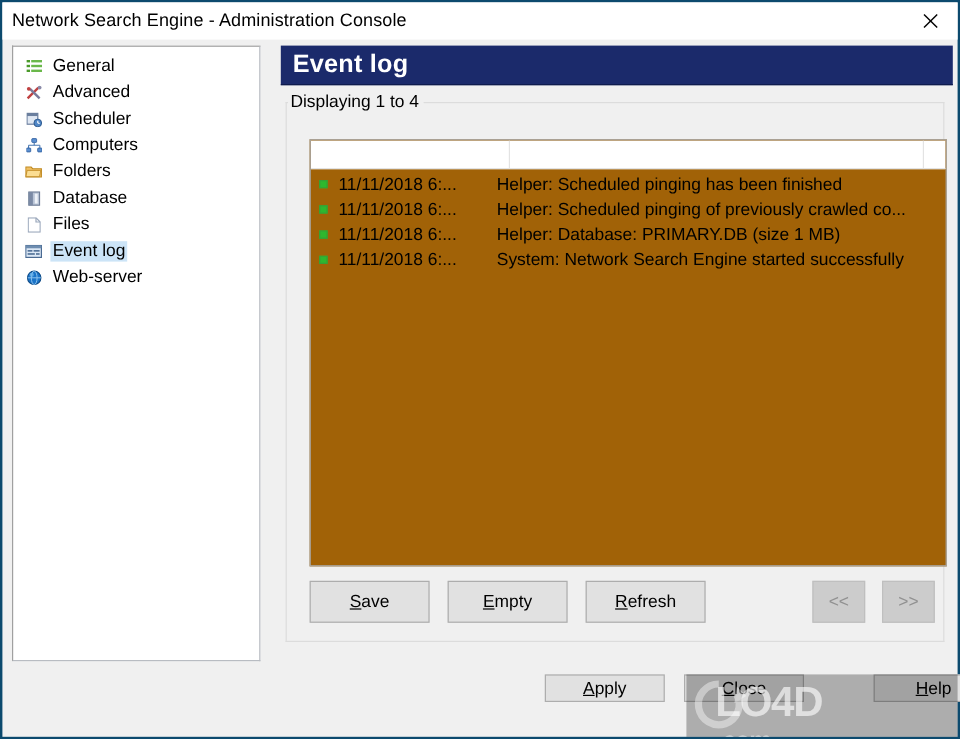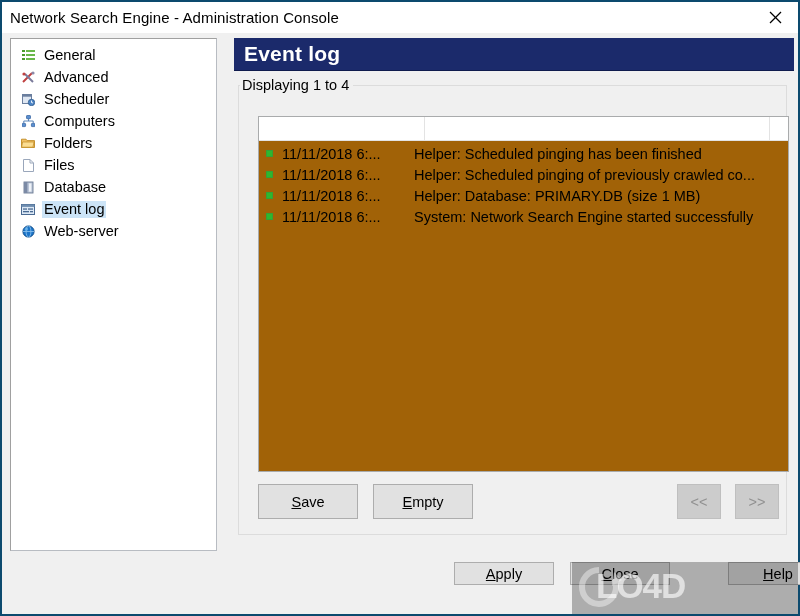--- a/index.html
+++ b/index.html
@@ -267,36 +267,36 @@
           <path d="M0.5 2.2 L5 2.2 L6.2 3.6 L13.5 3.6 L13.5 10.5 L0.5 10.5 Z" fill="#f0c064" stroke="#c08a22" stroke-width="0.9"></path>
           <path d="M1.6 5 L13 5 L11.9 10.2 L0.6 10.2 Z" fill="#fbdd92" stroke="#c08a22" stroke-width="0.7"></path>
         </svg>
       </span>
       <span class="nav-label">Folders</span>
     </div>
 
     <div class="nav-item">
       <span class="ico">
         <svg width="11" height="13" viewBox="0 0 11 13">
-          <path d="M0.5 0.5 L7 0.5 L10.5 4 L10.5 12.5 L0.5 12.5 Z" fill="#ffffff" stroke="#9aa7bb" stroke-width="1"></path>
-          <path d="M7 0.5 L7 4 L10.5 4" fill="none" stroke="#9aa7bb" stroke-width="1"></path>
-        </svg>
-      </span>
-      <span class="nav-label">Files</span>
-    </div>
-
-    <div class="nav-item">
-      <span class="ico">
-        <svg width="11" height="13" viewBox="0 0 11 13">
           <rect x="1" y="1" width="9" height="11" fill="#b9c4d6" stroke="#6b7a93" stroke-width="0.9"></rect>
           <rect x="1" y="1" width="3.4" height="11" fill="#7b8aa5"></rect>
           <rect x="6" y="2.4" width="2.4" height="8.2" fill="#eef2f8"></rect>
         </svg>
       </span>
       <span class="nav-label">Database</span>
+    </div>
+
+    <div class="nav-item">
+      <span class="ico">
+        <svg width="11" height="13" viewBox="0 0 11 13">
+          <path d="M0.5 0.5 L7 0.5 L10.5 4 L10.5 12.5 L0.5 12.5 Z" fill="#ffffff" stroke="#9aa7bb" stroke-width="1"></path>
+          <path d="M7 0.5 L7 4 L10.5 4" fill="none" stroke="#9aa7bb" stroke-width="1"></path>
+        </svg>
+      </span>
+      <span class="nav-label">Files</span>
     </div>
 
     <div class="nav-item selected">
       <span class="ico">
         <svg width="14" height="11" viewBox="0 0 14 11">
           <rect x="0.5" y="0.5" width="13" height="10" fill="#dce8f5" stroke="#4a6a92" stroke-width="1"></rect>
           <rect x="0.5" y="0.5" width="13" height="2.4" fill="#6e8db0"></rect>
           <rect x="2" y="4.4" width="4" height="1.3" fill="#4a6a92"></rect>
           <rect x="7" y="4.4" width="5" height="1.3" fill="#4a6a92"></rect>
           <rect x="2" y="7" width="6" height="1.3" fill="#4a6a92"></rect>
@@ -363,20 +363,23 @@
 
       </div>
     </div>
 
     <div class="btnrow">
       <div class="btn" style="left:115px;width:100px;">
         <span><u>E</u><span>mpty</span></span>
       </div>
       <div class="btn" style="left:0px;width:100px;">
         <span><u>S</u><span>ave</span></span>
+      </div>
+      <div class="btn" style="left:230px;width:100px;">
+        <span><u>R</u><span>efresh</span></span>
       </div>
       <div class="btn disabled" style="left:419px;width:44px;">
         <span>&lt;&lt;</span>
       </div>
       <div class="btn disabled" style="left:477px;width:44px;">
         <span>&gt;&gt;</span>
       </div>
     </div>
 
   </div>

